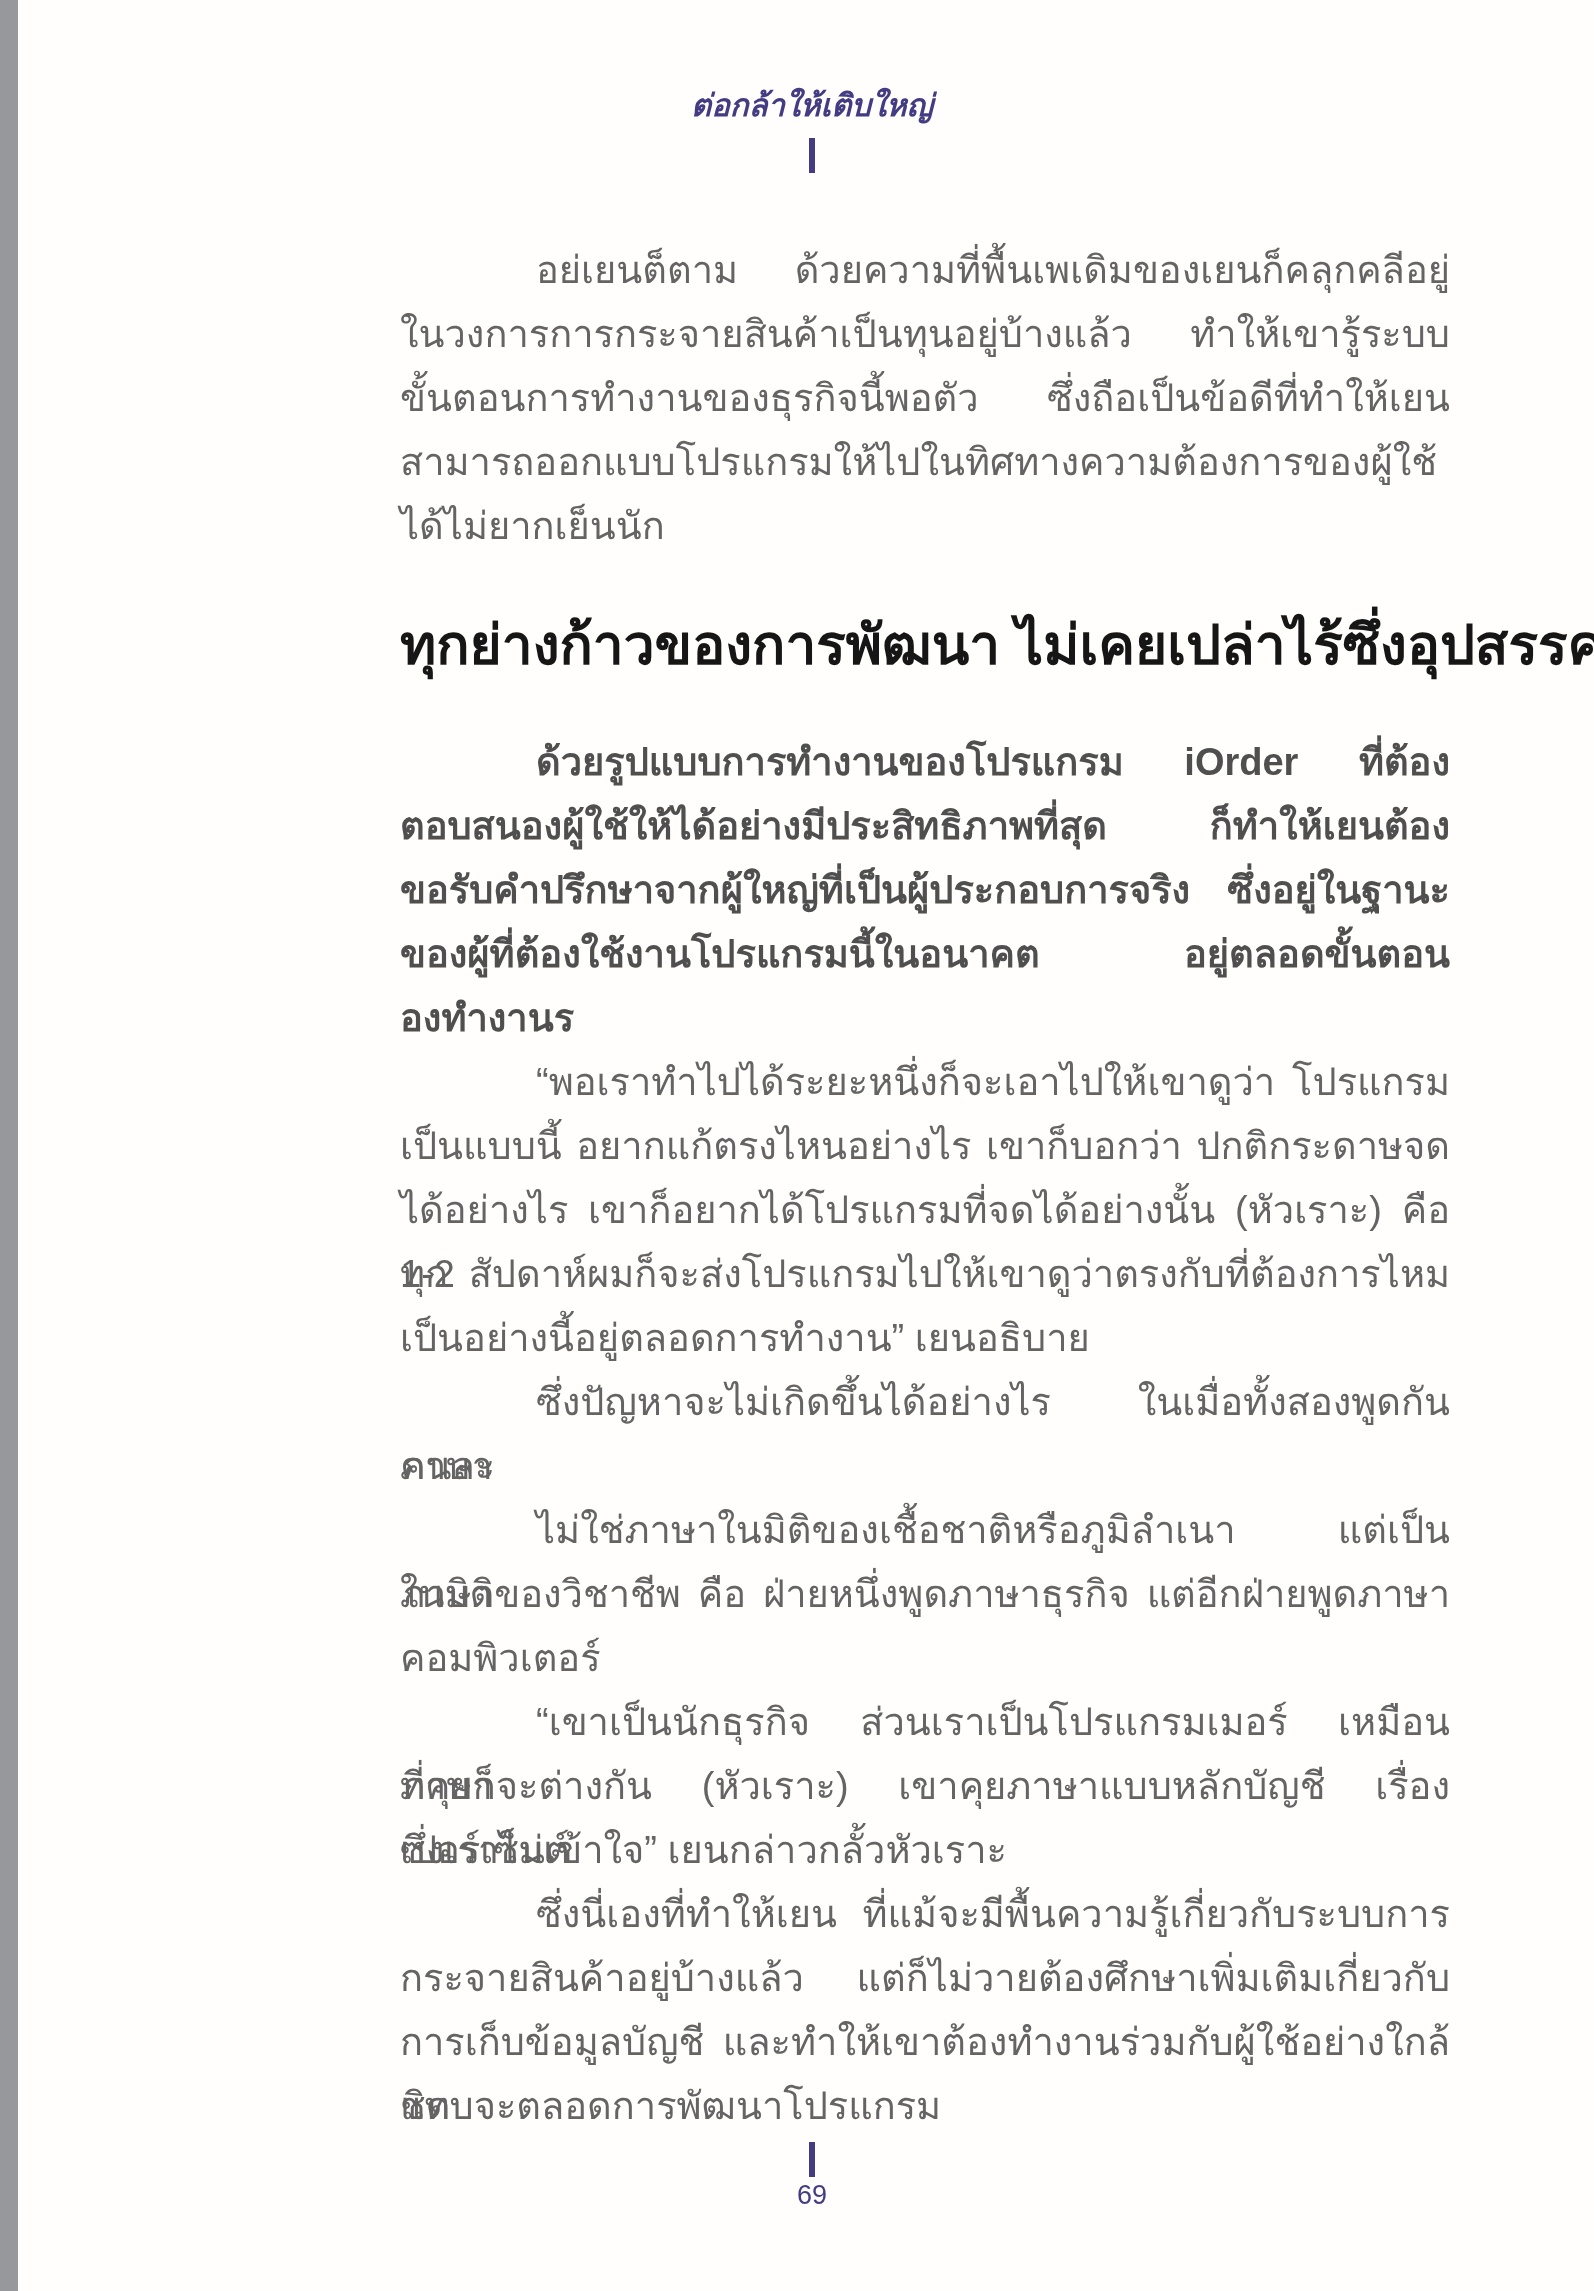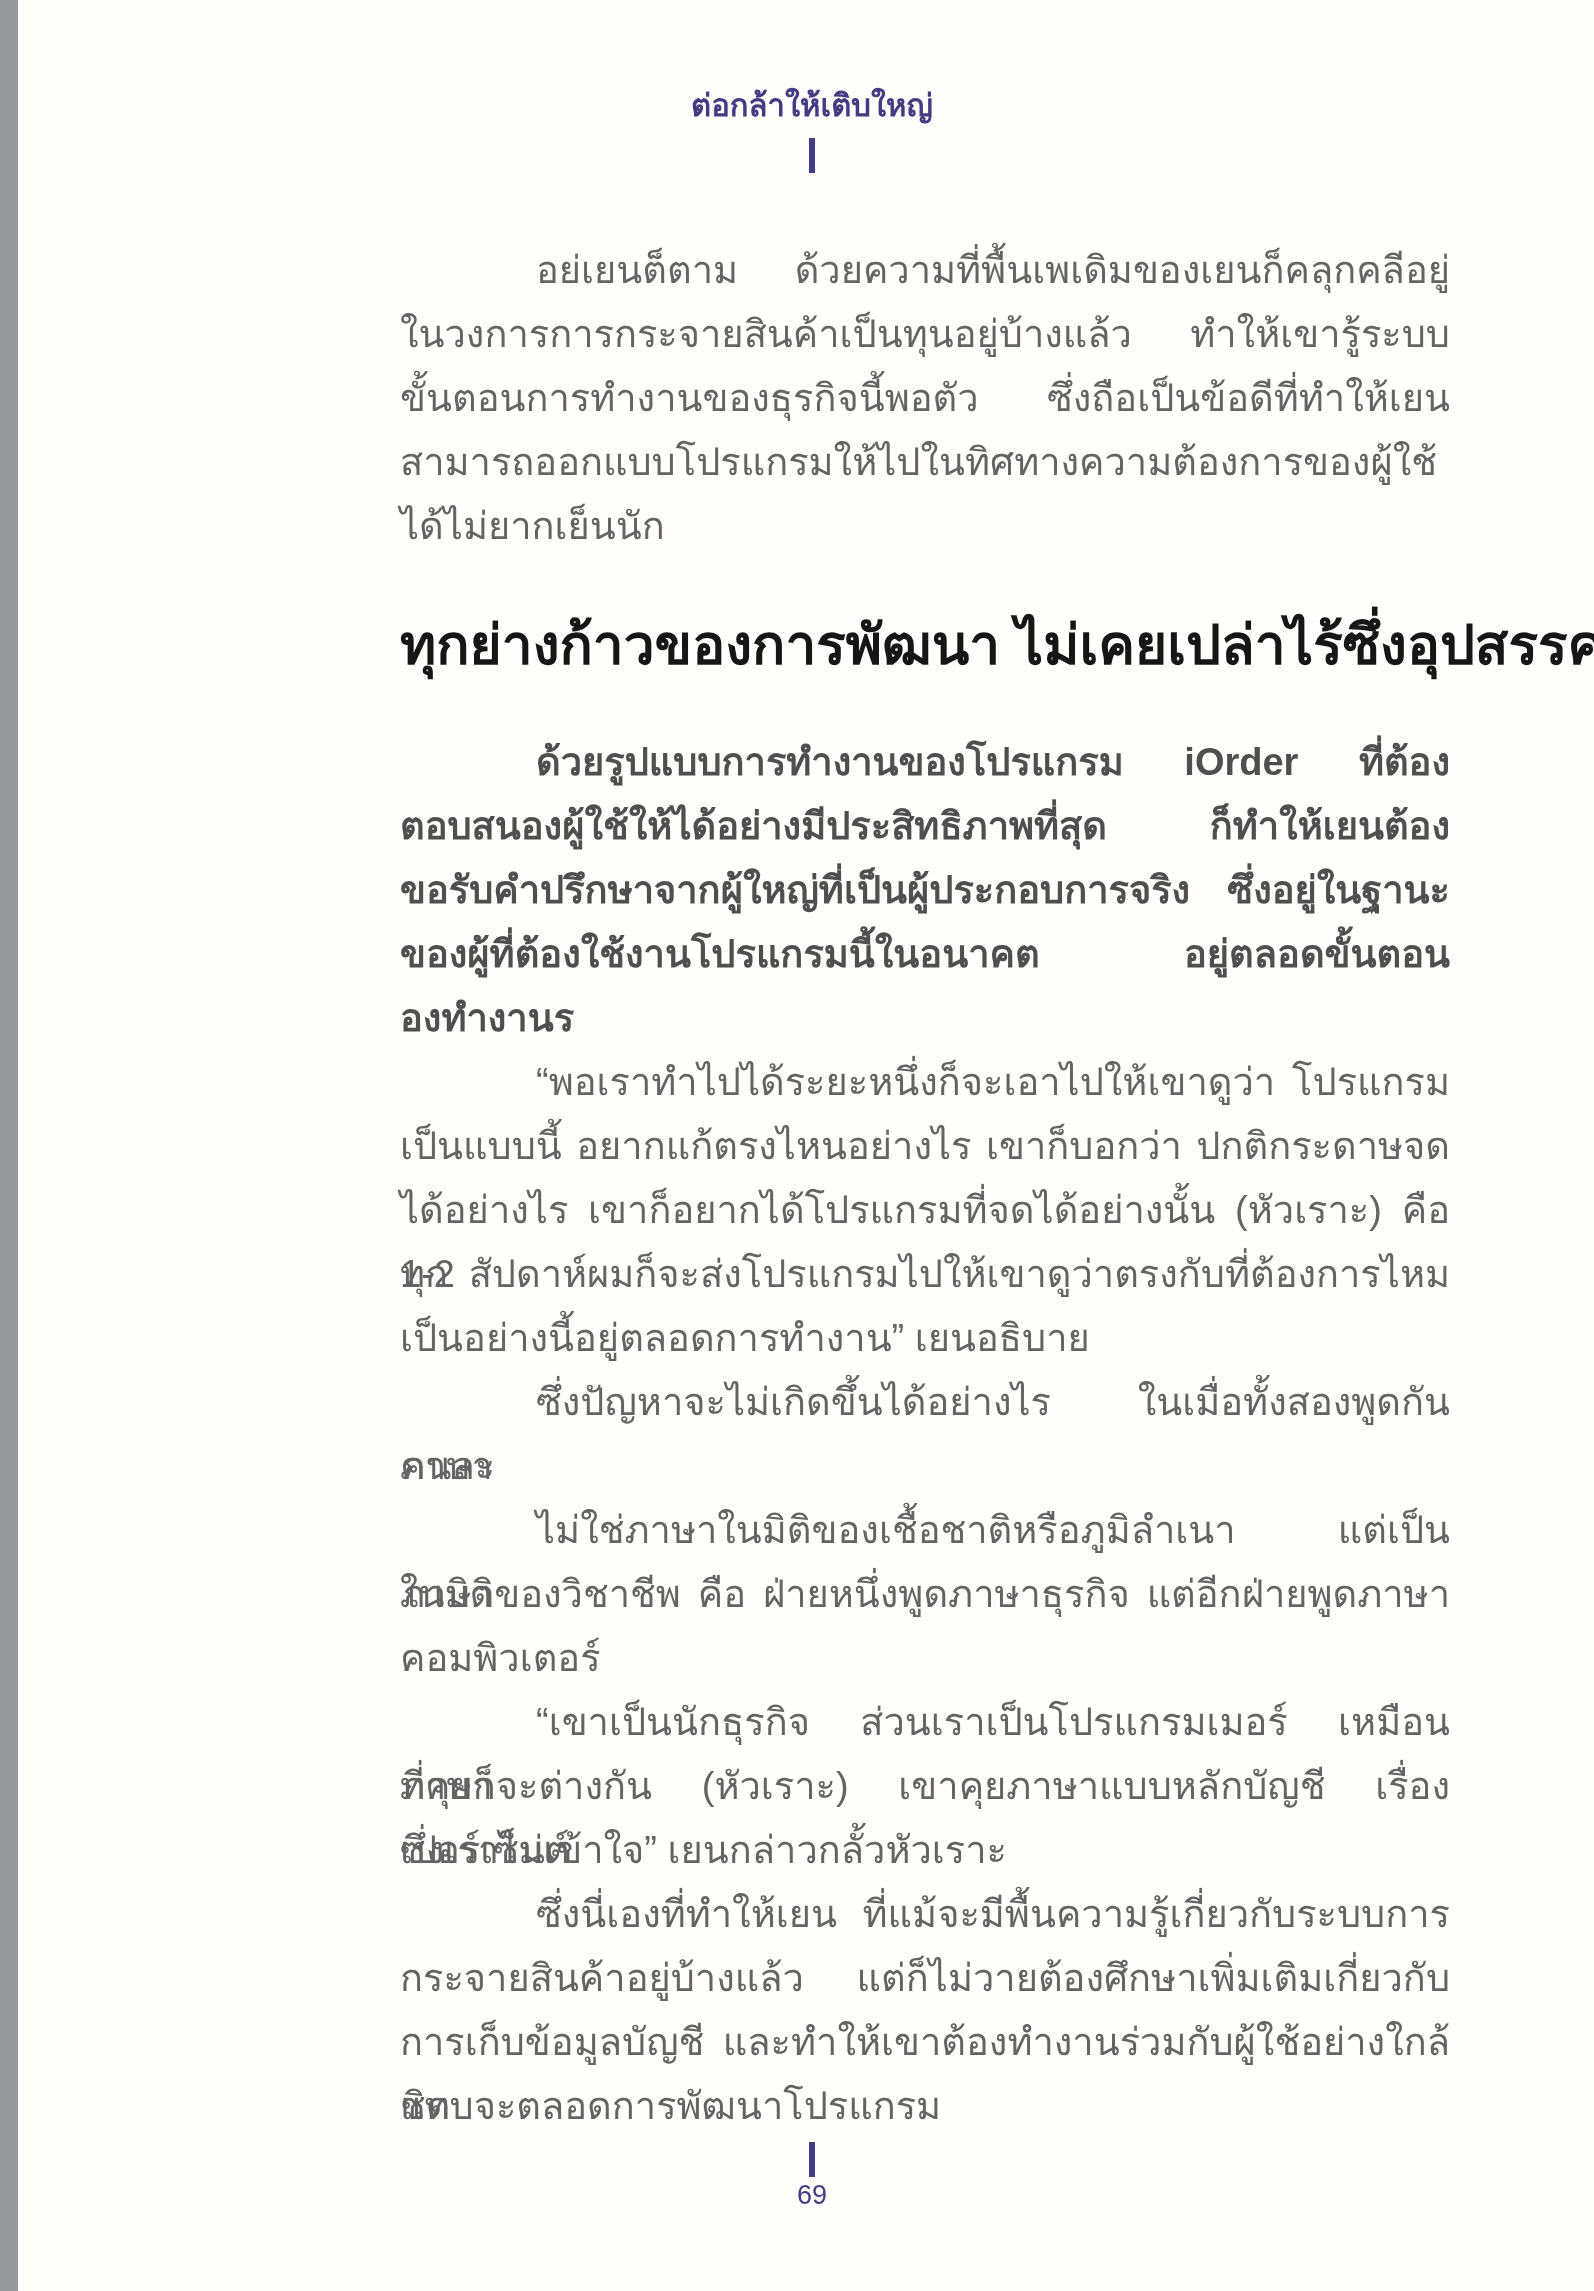--- a/index.html
+++ b/index.html
@@ -75,21 +75,21 @@
     color: #161616;
     white-space: nowrap;
   }
 </style>
 </head>
 <body>
 
 <div class="page">
   <div class="side-strip" style="background: rgb(151, 152, 156);"></div>
 
-  <div class="running-header" style="color: rgb(67, 60, 130);">ต่อกล้าให้เติบใหญ่</div>
+  <div class="running-header" style="color: rgb(67, 60, 130); font-style: italic;">ต่อกล้าให้เติบใหญ่</div>
 
   <div class="header-rule" style="background: rgb(67, 60, 130);"></div>
 
   <div class="content">
       <div class="paragraph">
         <div class="line indent">อย่เยนต็ตาม ด้วยความที่พื้นเพเดิมของเยนก็คลุกคลีอยู่</div>
         <div class="line">ในวงการการกระจายสินค้าเป็นทุนอยู่บ้างแล้ว ทำให้เขารู้ระบบ</div>
         <div class="line">ขั้นตอนการทำงานของธุรกิจนี้พอตัว ซึ่งถือเป็นข้อดีที่ทำให้เยน</div>
         <div class="line">สามารถออกแบบโปรแกรมให้ไปในทิศทางความต้องการของผู้ใช้</div>
         <div class="line last">ได้ไม่ยากเย็นนัก</div>

